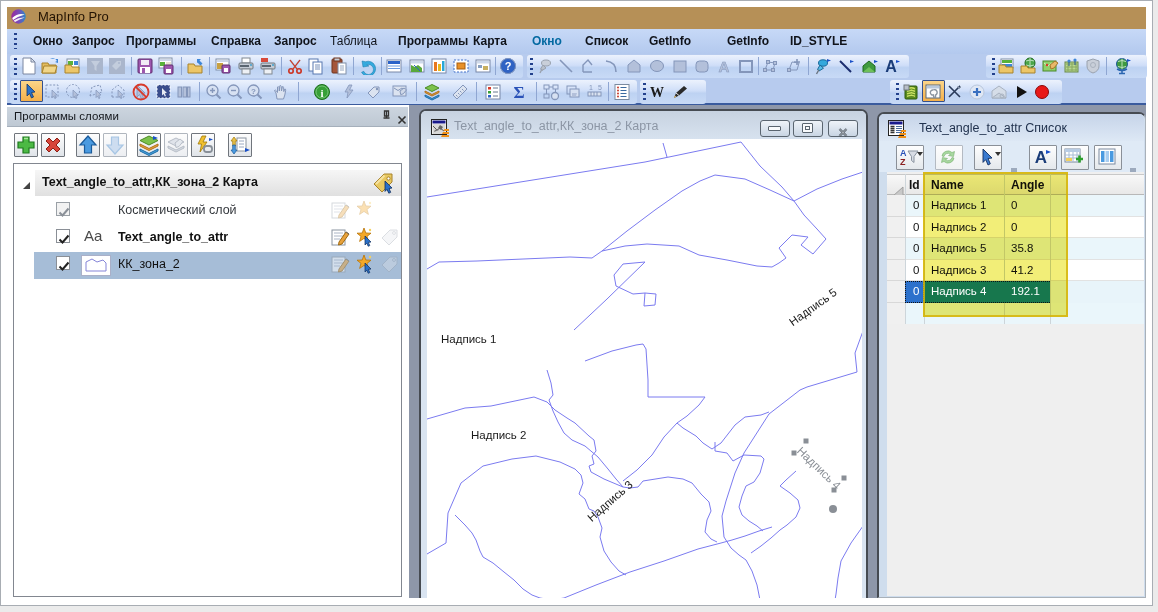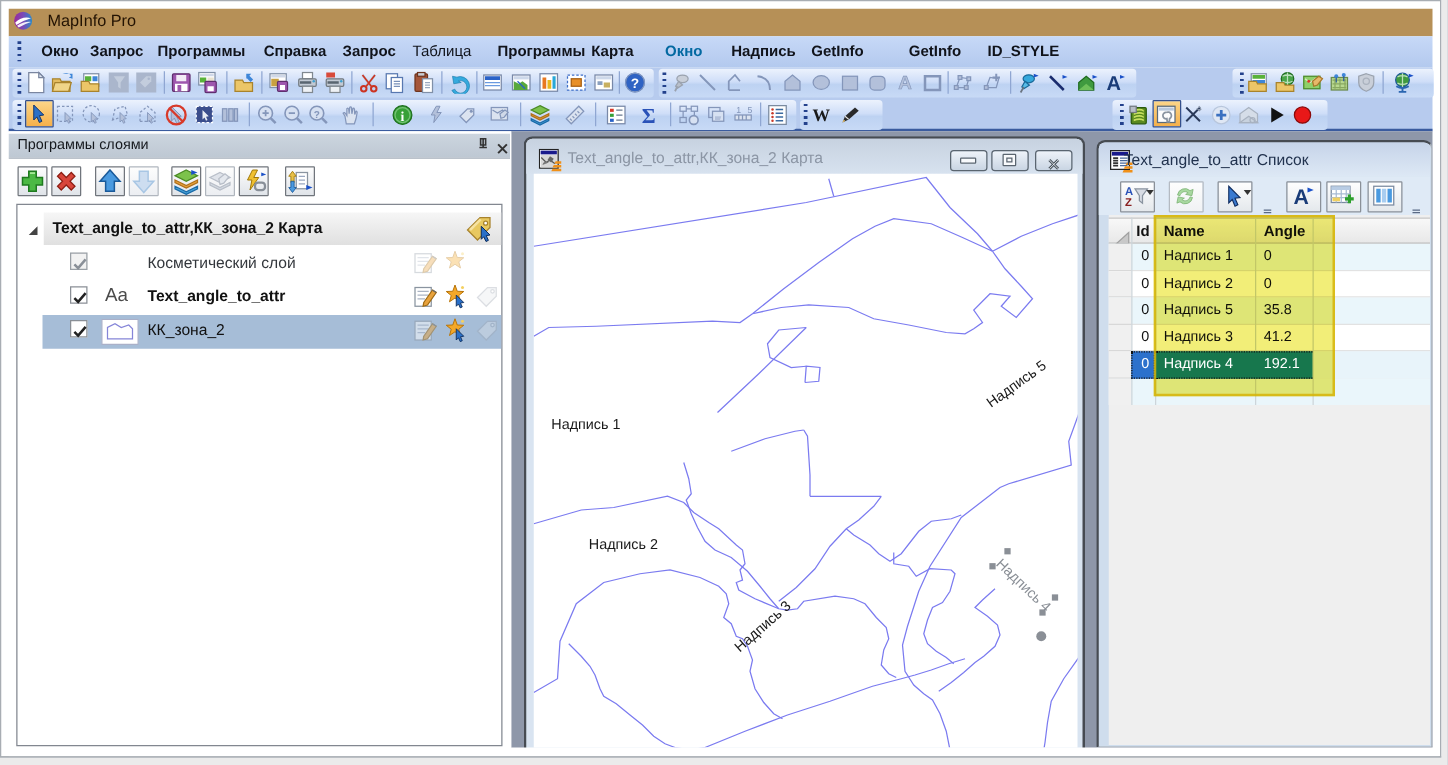--- a/index.html
+++ b/index.html
@@ -19,21 +19,21 @@
 <div class="grip" style="left:14px;top:33px;height:16px"></div>
 <div class="a" style="left:33px;top:34px;font-size:12px;font-weight:700;color:#10131a">Окно</div>
 <div class="a" style="left:72px;top:34px;font-size:12px;font-weight:700;color:#10131a">Запрос</div>
 <div class="a" style="left:126px;top:34px;font-size:12px;font-weight:700;color:#10131a">Программы</div>
 <div class="a" style="left:211px;top:34px;font-size:12px;font-weight:700;color:#10131a">Справка</div>
 <div class="a" style="left:274px;top:34px;font-size:12px;font-weight:700;color:#10131a">Запрос</div>
 <div class="a" style="left:330px;top:34px;font-size:12px;font-weight:400;color:#10131a">Таблица</div>
 <div class="a" style="left:398px;top:34px;font-size:12px;font-weight:700;color:#10131a">Программы</div>
 <div class="a" style="left:473px;top:34px;font-size:12px;font-weight:700;color:#10131a">Карта</div>
 <div class="a" style="left:532px;top:34px;font-size:12px;font-weight:700;color:#0369a1">Окно</div>
-<div class="a" style="left:585px;top:34px;font-size:12px;font-weight:700;color:#10131a">Надпись</div>
+<div class="a" style="left:585px;top:34px;font-size:12px;font-weight:700;color:#10131a">Список</div>
 <div class="a" style="left:649px;top:34px;font-size:12px;font-weight:700;color:#10131a">GetInfo</div>
 <div class="a" style="left:727px;top:34px;font-size:12px;font-weight:700;color:#10131a">GetInfo</div>
 <div class="a" style="left:790px;top:34px;font-size:12px;font-weight:700;color:#10131a">ID_STYLE</div>
 <div class="a" style="left:7px;top:54px;width:1139px;height:51px;background:#b7cbee;border-bottom:2px solid #3a5b9e"></div>
 <div class="a" style="left:7px;top:54px;width:1139px;height:25px">
     <div class="chunk" style="left:3px;width:513px"></div>
     <div class="chunk" style="left:520px;width:382px"></div>
     <div class="chunk" style="left:979px;width:161px"></div>
     <div class="grip" style="left:7px"></div>
     <div style="position:absolute;left:13px;top:3px;width:18px;height:18px"><svg width="18" height="18" viewBox="0 0 18 18">
@@ -638,21 +638,21 @@
   </div>
 <div class="a" style="left:877px;top:112px;width:269px;height:486px;border-left:2px solid #464b52;border-top:2px solid #464b52;border-right:1px solid #a9b1b9;border-bottom:1px solid #a9b1b9;border-radius:7px 7px 0 0;background:#cfdded">
     <div class="a" style="left:0;top:0;width:265px;height:27px;background:linear-gradient(#c6d4e9,#dde8f5);border-radius:5px 5px 0 0"></div>
     <div class="a" style="left:9px;top:6px;width:20px;height:20px"><svg width="20" height="20" viewBox="0 0 20 20">
         <rect x="0.5" y="0.5" width="15" height="15" fill="#fff" stroke="#222"></rect>
         <rect x="1.5" y="1.5" width="13" height="3" fill="#1a1a8c"></rect>
         <path d="M2.5 6.5 h4 M2.5 8.5 h4 M2.5 10.5 h4 M2.5 12.5 h4" stroke="#333" stroke-width="1.4"></path>
         <path d="M8 6.5 h6 M8 8.5 h6 M8 10.5 h6 M8 12.5 h6" stroke="#4a6a9a"></path>
         <path d="M10 18 l8 0 0 -2 -7 0 z M11 15 l7 0 0 -2 -6 0 z M12.5 12 l5.5 0 0 -2 -4.5 0 z" fill="#f09018"></path>
       </svg></div>
-    <div class="a" style="left:20px;top:7px;font-size:12.5px;color:#21324e">Text_angle_to_attr Список</div>
+    <div class="a" style="left:40px;top:7px;font-size:12.5px;color:#21324e">Text_angle_to_attr Список</div>
     <div class="a" style="left:0;top:27px;width:265px;height:31px;background:#dfeaf6"></div>
     <div class="lbtn" style="left:17px;top:31px"></div>
     <div class="a" style="left:20px;top:33px;width:20px;height:20px"><svg width="20" height="20" viewBox="0 0 20 20">
         <text x="1" y="9" font-size="9" font-weight="bold" fill="#2a52b8" font-family="Liberation Sans">A</text>
         <text x="1" y="18" font-size="9" font-weight="bold" fill="#8a2020" font-family="Liberation Sans">Z</text>
         <path d="M9 4 h10 l-4 5.5 v6 l-2.5 -2 v-4 z" fill="#d8dce4" stroke="#8a94a0"></path>
       </svg></div>
     <div class="a" style="left:38px;top:38px;width:0;height:0;border:3px solid rgba(0,0,0,0);border-top:4px solid #333"></div>
     <div class="lbtnd" style="left:56px;top:31px"></div>
     <div class="a" style="left:59px;top:33px;width:20px;height:20px"><svg width="20" height="20" viewBox="0 0 20 20">

